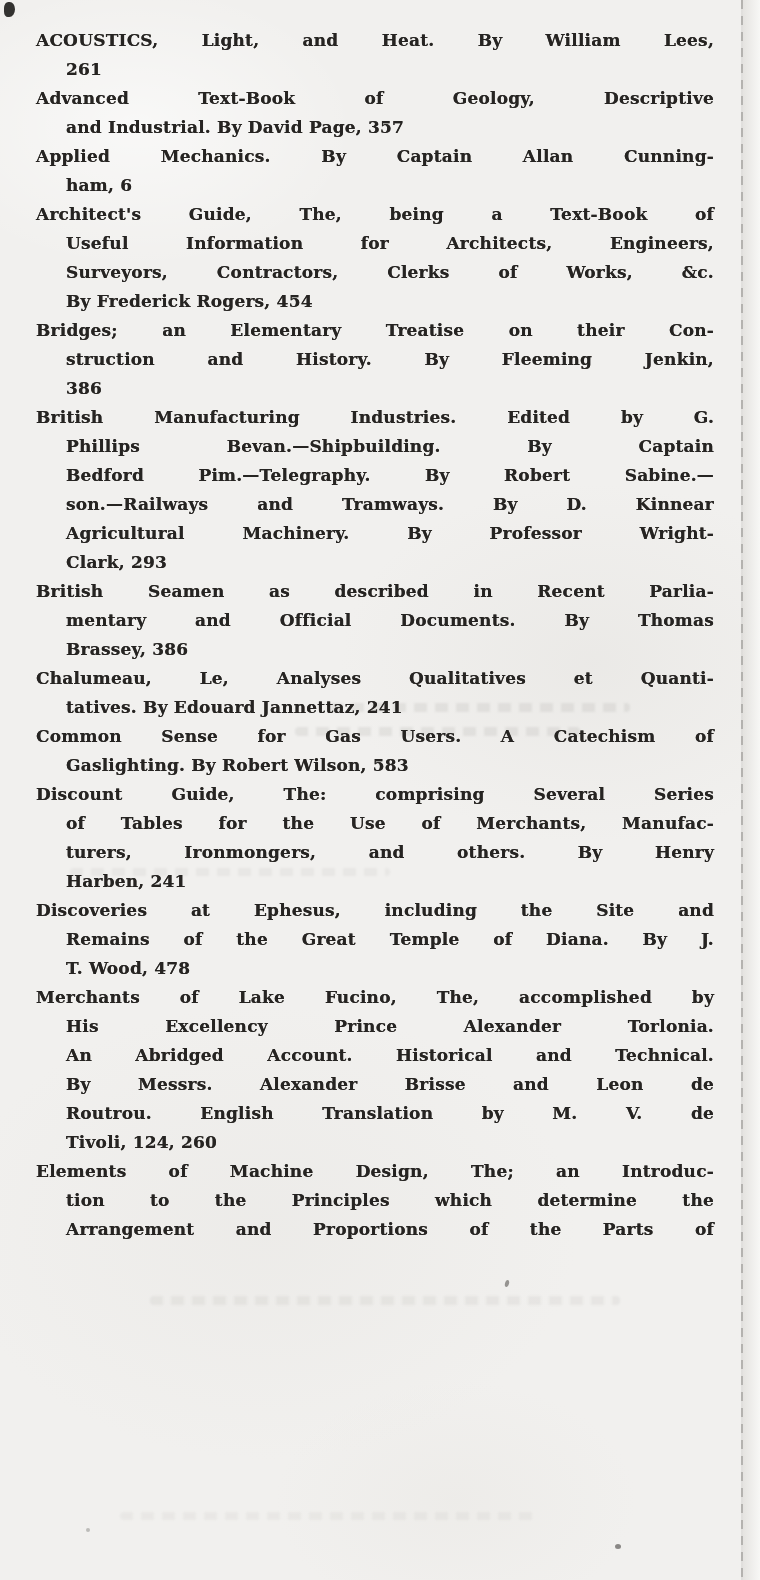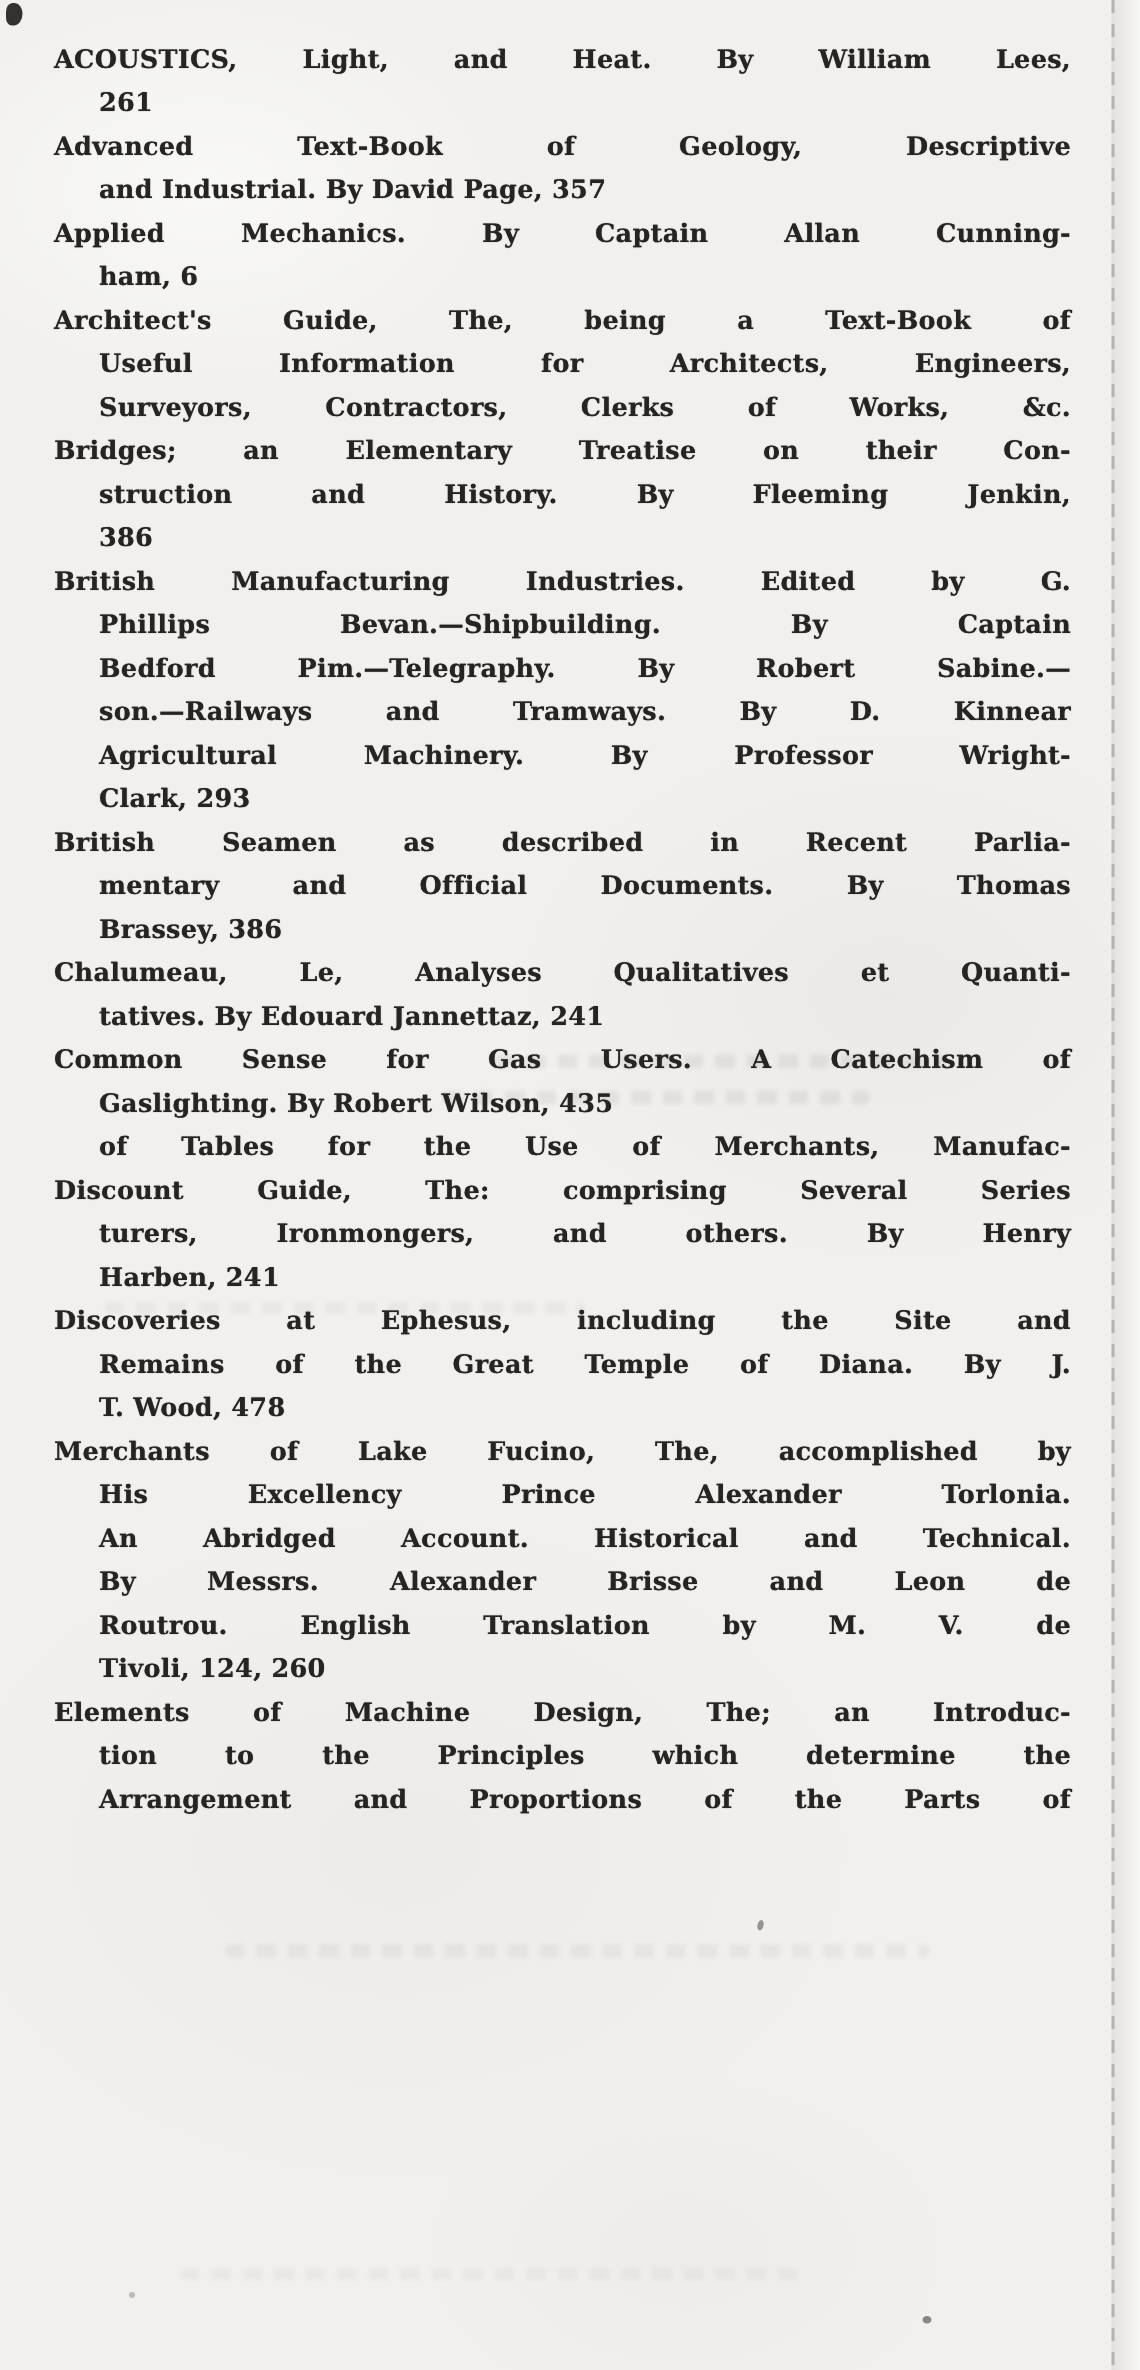--- a/index.html
+++ b/index.html
@@ -114,20 +114,21 @@
           <span class="entry-line wrapped last">and Industrial. By David Page, 357</span>
         </p>
         <p class="index-entry">
           <span class="entry-line">Applied Mechanics. By Captain Allan Cunning-</span>
           <span class="entry-line wrapped last">ham, 6</span>
         </p>
         <p class="index-entry">
           <span class="entry-line">Architect's Guide, The, being a Text-Book of</span>
           <span class="entry-line wrapped">Useful Information for Architects, Engineers,</span>
           <span class="entry-line wrapped">Surveyors, Contractors, Clerks of Works, &amp;c.</span>
+          <span class="entry-line wrapped last">By Frederick Rogers, 454</span>
         </p>
       </section>
       <section class="index-section">
         <p class="index-entry">
           <span class="entry-line">Bridges; an Elementary Treatise on their Con-</span>
           <span class="entry-line wrapped">struction and History. By Fleeming Jenkin,</span>
           <span class="entry-line wrapped last">386</span>
         </p>
         <p class="index-entry">
           <span class="entry-line">British Manufacturing Industries. Edited by G.</span>
@@ -143,27 +144,27 @@
           <span class="entry-line wrapped last">Brassey, 386</span>
         </p>
       </section>
       <section class="index-section">
         <p class="index-entry">
           <span class="entry-line">Chalumeau, Le, Analyses Qualitatives et Quanti-</span>
           <span class="entry-line wrapped last">tatives. By Edouard Jannettaz, 241</span>
         </p>
         <p class="index-entry">
           <span class="entry-line">Common Sense for Gas Users. A Catechism of</span>
-          <span class="entry-line wrapped last">Gaslighting. By Robert Wilson, 435</span>
+          <span class="entry-line wrapped last">Gaslighting. By Robert Wilson, 583</span>
         </p>
       </section>
       <section class="index-section">
         <p class="index-entry">
+          <span class="entry-line">Discount Guide, The: comprising Several Series</span>
           <span class="entry-line wrapped">of Tables for the Use of Merchants, Manufac-</span>
-          <span class="entry-line">Discount Guide, The: comprising Several Series</span>
           <span class="entry-line wrapped">turers, Ironmongers, and others. By Henry</span>
           <span class="entry-line wrapped last">Harben, 241</span>
         </p>
         <p class="index-entry">
           <span class="entry-line">Discoveries at Ephesus, including the Site and</span>
           <span class="entry-line wrapped">Remains of the Great Temple of Diana. By J.</span>
           <span class="entry-line wrapped last">T. Wood, 478</span>
         </p>
         <p class="index-entry">
           <span class="entry-line">Merchants of Lake Fucino, The, accomplished by</span>

